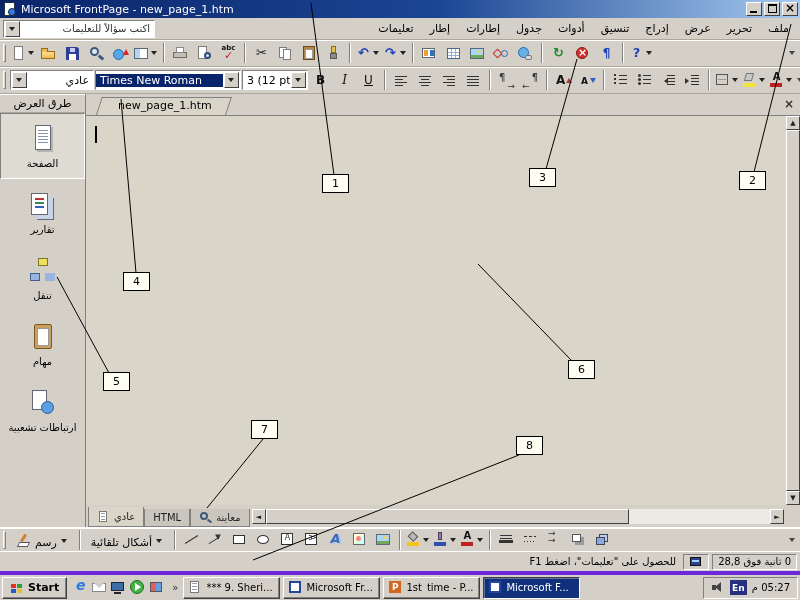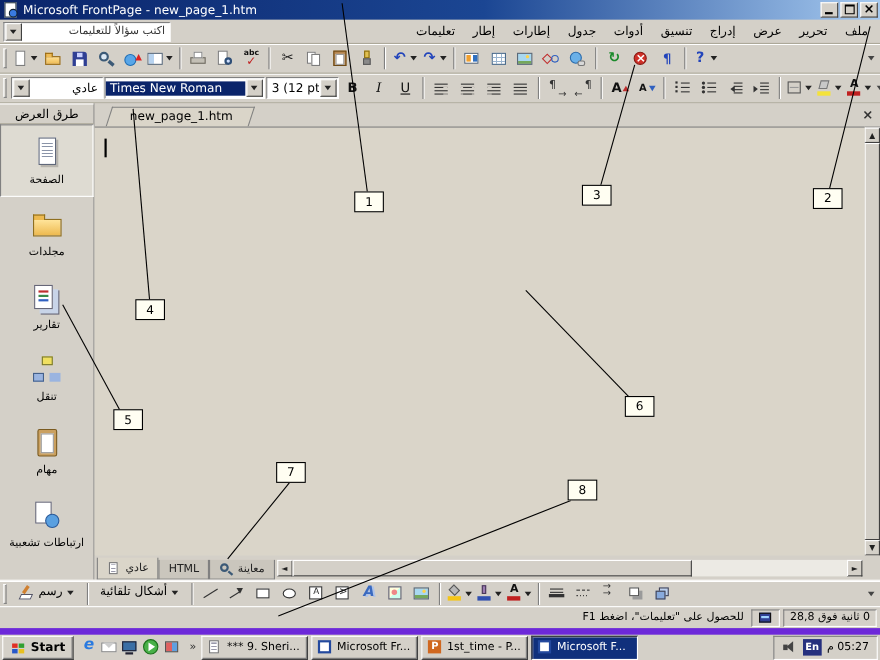--- a/index.html
+++ b/index.html
@@ -77,30 +77,30 @@
   .vtab{height:18px;padding:0 8px;display:flex;gap:4px;align-items:center;font-size:10px;color:#222;background:#cac6bd;border:1px solid #808080;border-top:none;white-space:nowrap}
   .vtab.active{background:#dad5c9;height:20px}
   .vtab .ic{width:13px;height:13px}
   .hscroll{flex:1;height:15px;display:flex;margin:3px 2px;background:#eceae4}
   .hscroll .sbtn{height:15px}
   .strack{flex:1;position:relative}
   .sthumb{position:absolute;left:0;top:0;width:72%;height:15px;background:#d4d0c8;border:1px solid;border-color:#fff #404040 #404040 #fff}
   .scorner{width:14px;height:100%;flex:none}
 
   
-  .menu-btn{display:flex;align-items:flex-start;gap:3px;padding:1px 6px;height:20px;font-size:11px;color:#000;flex:none;white-space:nowrap}
+  .menu-btn{display:flex;align-items:flex-end;gap:3px;padding:1px 6px;height:20px;font-size:11px;color:#000;flex:none;white-space:nowrap}
   .menu-btn .ic{width:16px;height:16px}
 
   
   .statusbar{height:20px;flex:none;display:flex;align-items:center;background:#d4d0c8;border-top:1px solid #fff;padding:0 3px;gap:3px}
   .status-help{flex:1;padding:0 4px;font-size:10px;color:#000;white-space:nowrap;overflow:hidden}
   .spane{display:flex;align-items:center;gap:3px;height:16px;padding:0 5px;border:1px solid;border-color:#808080 #fff #fff #808080;font-size:10px;white-space:nowrap}
   .spane .ic{width:14px;height:14px}
 
-  .taskbar{height:29px;flex:none;display:flex;align-items:center;background:#d4d0c8;border-top:6px solid #6d28d9;padding:0 2px;gap:3px}
+  .taskbar{height:29px;flex:none;display:flex;align-items:center;background:#d4d0c8;border-top:4px solid #6d28d9;padding:0 2px;gap:3px}
   .start-btn{height:22px;padding:0 7px;display:flex;align-items:center;gap:4px;font-weight:bold;font-size:11px;background:#d4d0c8;border:1px solid;border-color:#fff #404040 #404040 #fff;box-shadow:inset -1px -1px 0 #808080;flex:none}
   .winlogo{width:14px;height:12px;position:relative;flex:none}
   .winlogo::before{content:"";position:absolute;left:1px;top:2px;width:5px;height:4px;background:#e03024;box-shadow:6px 0 0 #30a030,0 5px 0 #2858c8,6px 5px 0 #e8c020}
   .quicklaunch{display:flex;gap:2px;padding:0 2px;flex:none}
   .ql{width:18px;height:18px}
   .chev{font-size:10px;color:#333;flex:none;padding:0 2px}
   .taskbtns{flex:1;display:flex;gap:3px;min-width:0}
   .task-btn{flex:1;max-width:97px;height:22px;display:flex;align-items:center;gap:4px;padding:0 4px;font-size:10px;color:#000;background:#d4d0c8;border:1px solid;border-color:#fff #404040 #404040 #fff;box-shadow:inset -1px -1px 0 #808080;overflow:hidden;white-space:nowrap}
   .task-btn .ic{width:14px;height:14px;flex:none}
   .task-btn.active{background:#10307c;color:#fff;border-color:#404040 #fff #fff #404040;box-shadow:inset 1px 1px 0 #60709a}
@@ -516,24 +516,20 @@
   <div class="main">
     <div class="viewsbar">
       <div class="views-header" dir="rtl">طرق العرض</div>
       <div class="views-items">
 
       <div class="view-item active">
           <span class="ic ic-view-page"></span>
           <span class="vlabel" dir="rtl">الصفحة</span>
         </div>
           <div class="view-item">
-          <span class="ic ic-view-folders"></span>
-          <span class="vlabel" dir="rtl">مجلدات</span>
-        </div>
-          <div class="view-item">
           <span class="ic ic-view-reports"></span>
           <span class="vlabel" dir="rtl">تقارير</span>
         </div>
           <div class="view-item">
           <span class="ic ic-view-navigation"></span>
           <span class="vlabel" dir="rtl">تنقل</span>
         </div>
           <div class="view-item">
           <span class="ic ic-view-tasks"></span>
           <span class="vlabel" dir="rtl">مهام</span>

